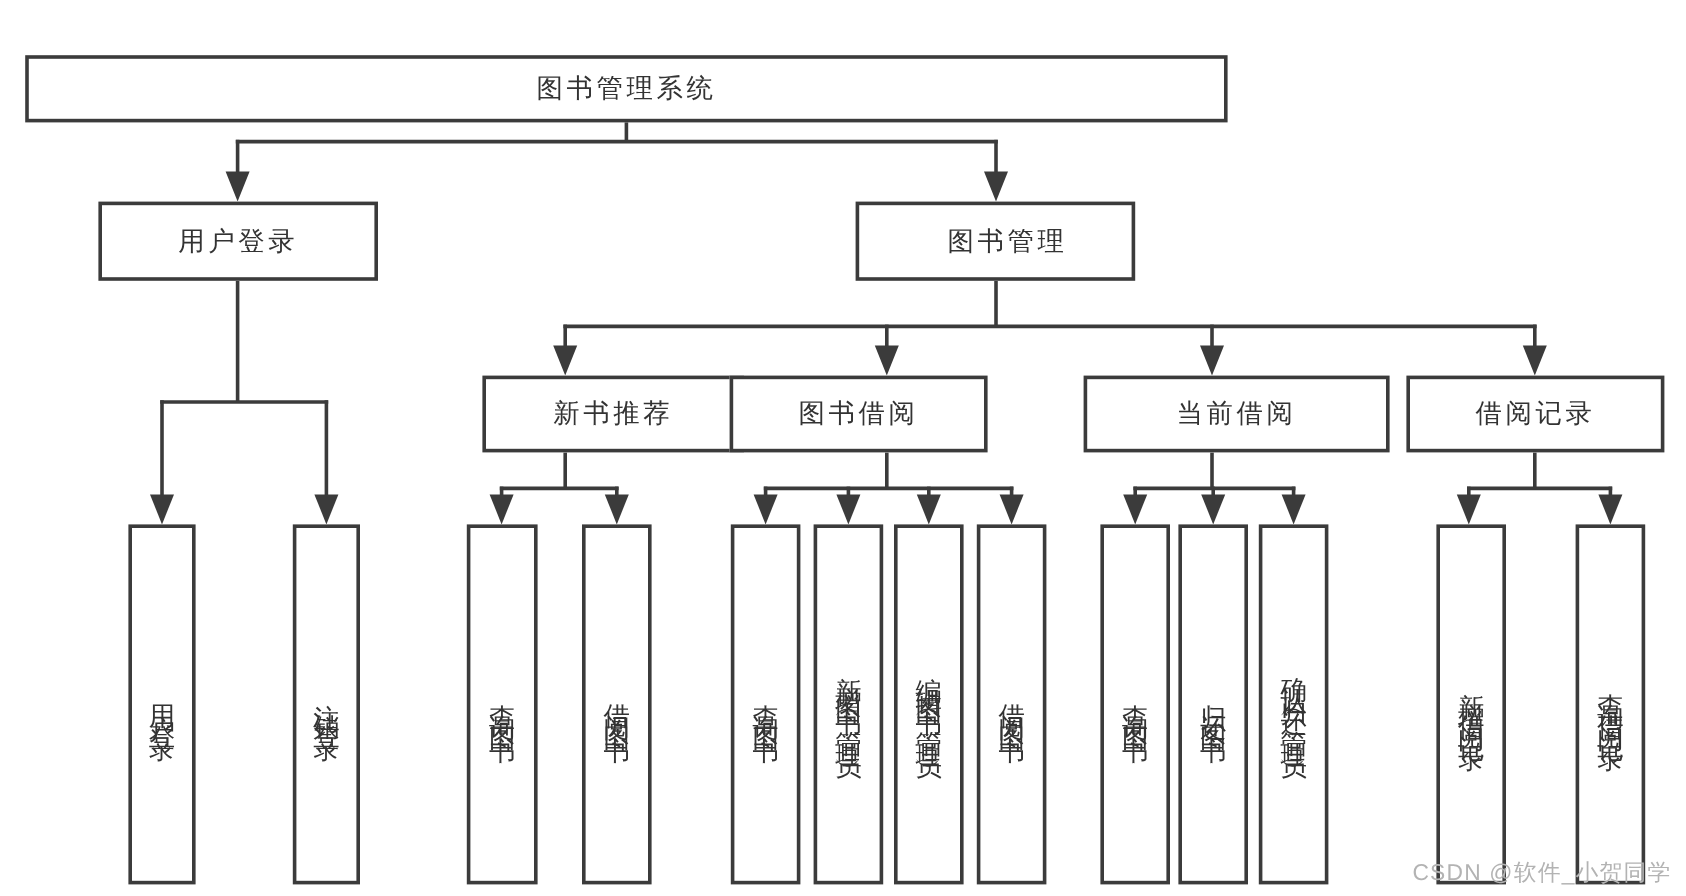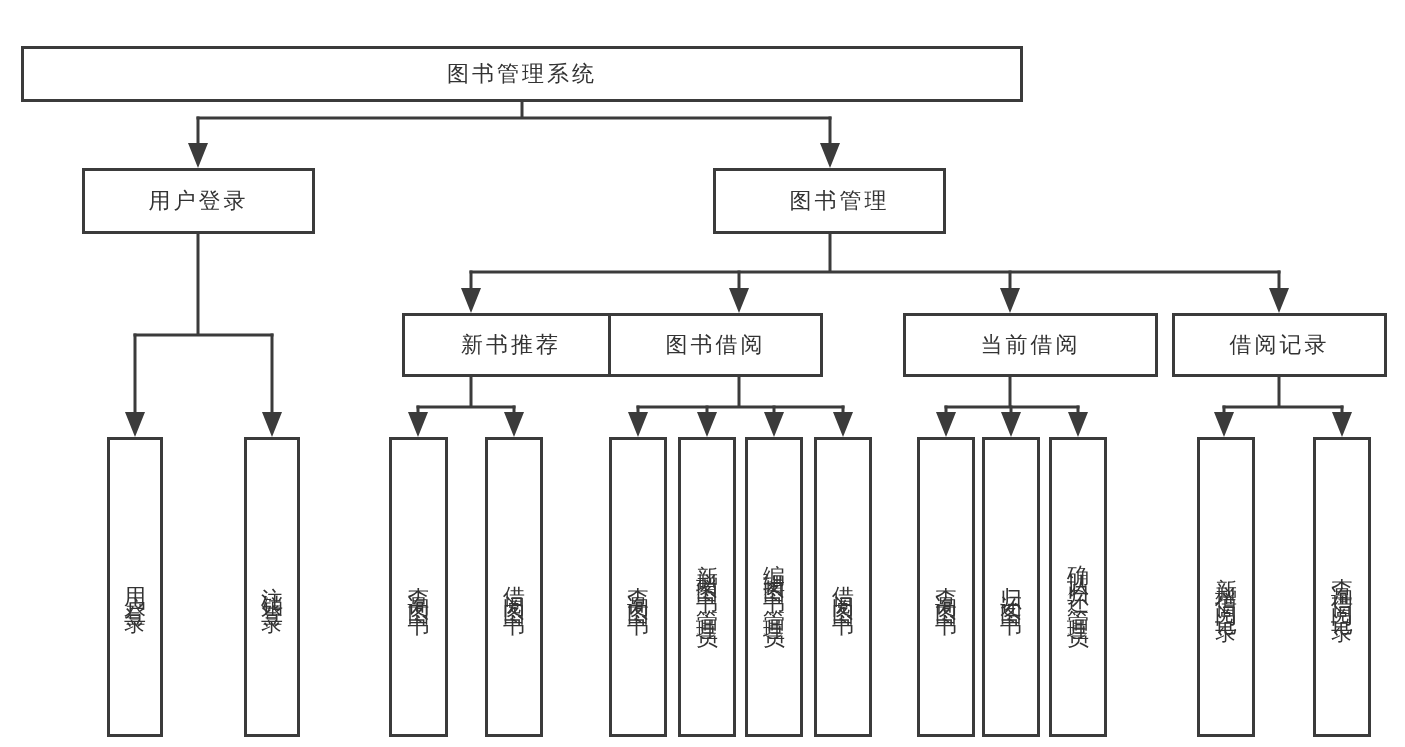--- a/index.html
+++ b/index.html
@@ -185,13 +185,14 @@
       <div class="node vertical" style="left: 1049px; top: 437px; width: 58px; height: 300px; border-color: rgb(59, 59, 59); background: rgb(255, 255, 255); color: rgb(51, 51, 51);">
         <span class="label">确认归还（管理员）</span>
       </div>
       <div class="node vertical" style="left: 1197px; top: 437px; width: 58px; height: 300px; border-color: rgb(59, 59, 59); background: rgb(255, 255, 255); color: rgb(51, 51, 51);">
         <span class="label">新增借阅记录</span>
       </div>
       <div class="node vertical" style="left: 1313px; top: 437px; width: 58px; height: 300px; border-color: rgb(59, 59, 59); background: rgb(255, 255, 255); color: rgb(51, 51, 51);">
         <span class="label">查询借阅记录</span>
       </div>
     </div>
+  <div class="watermark">CSDN @软件_小贺同学</div>
 </div>
 
 </body></html>

